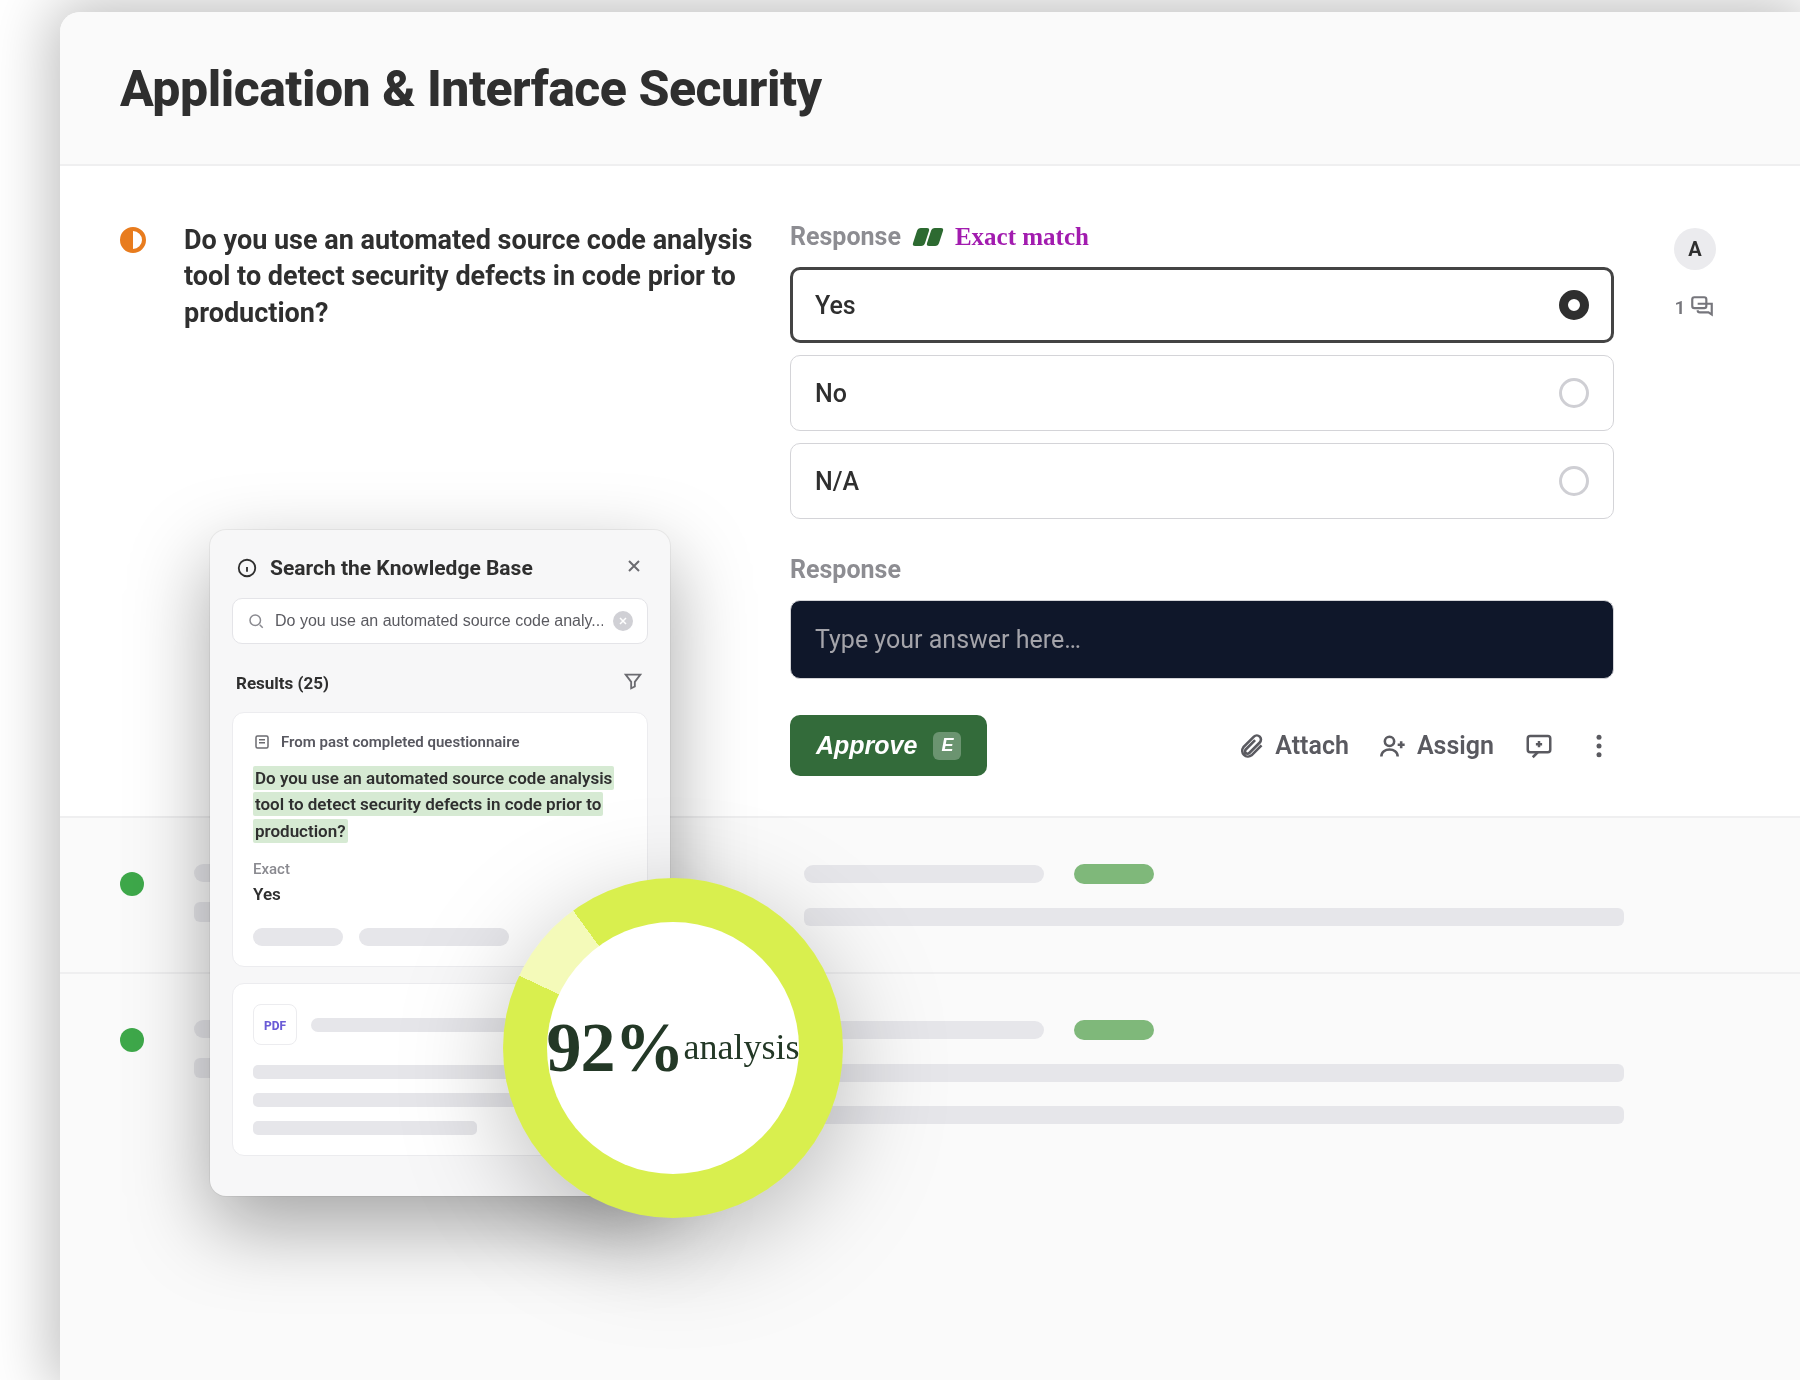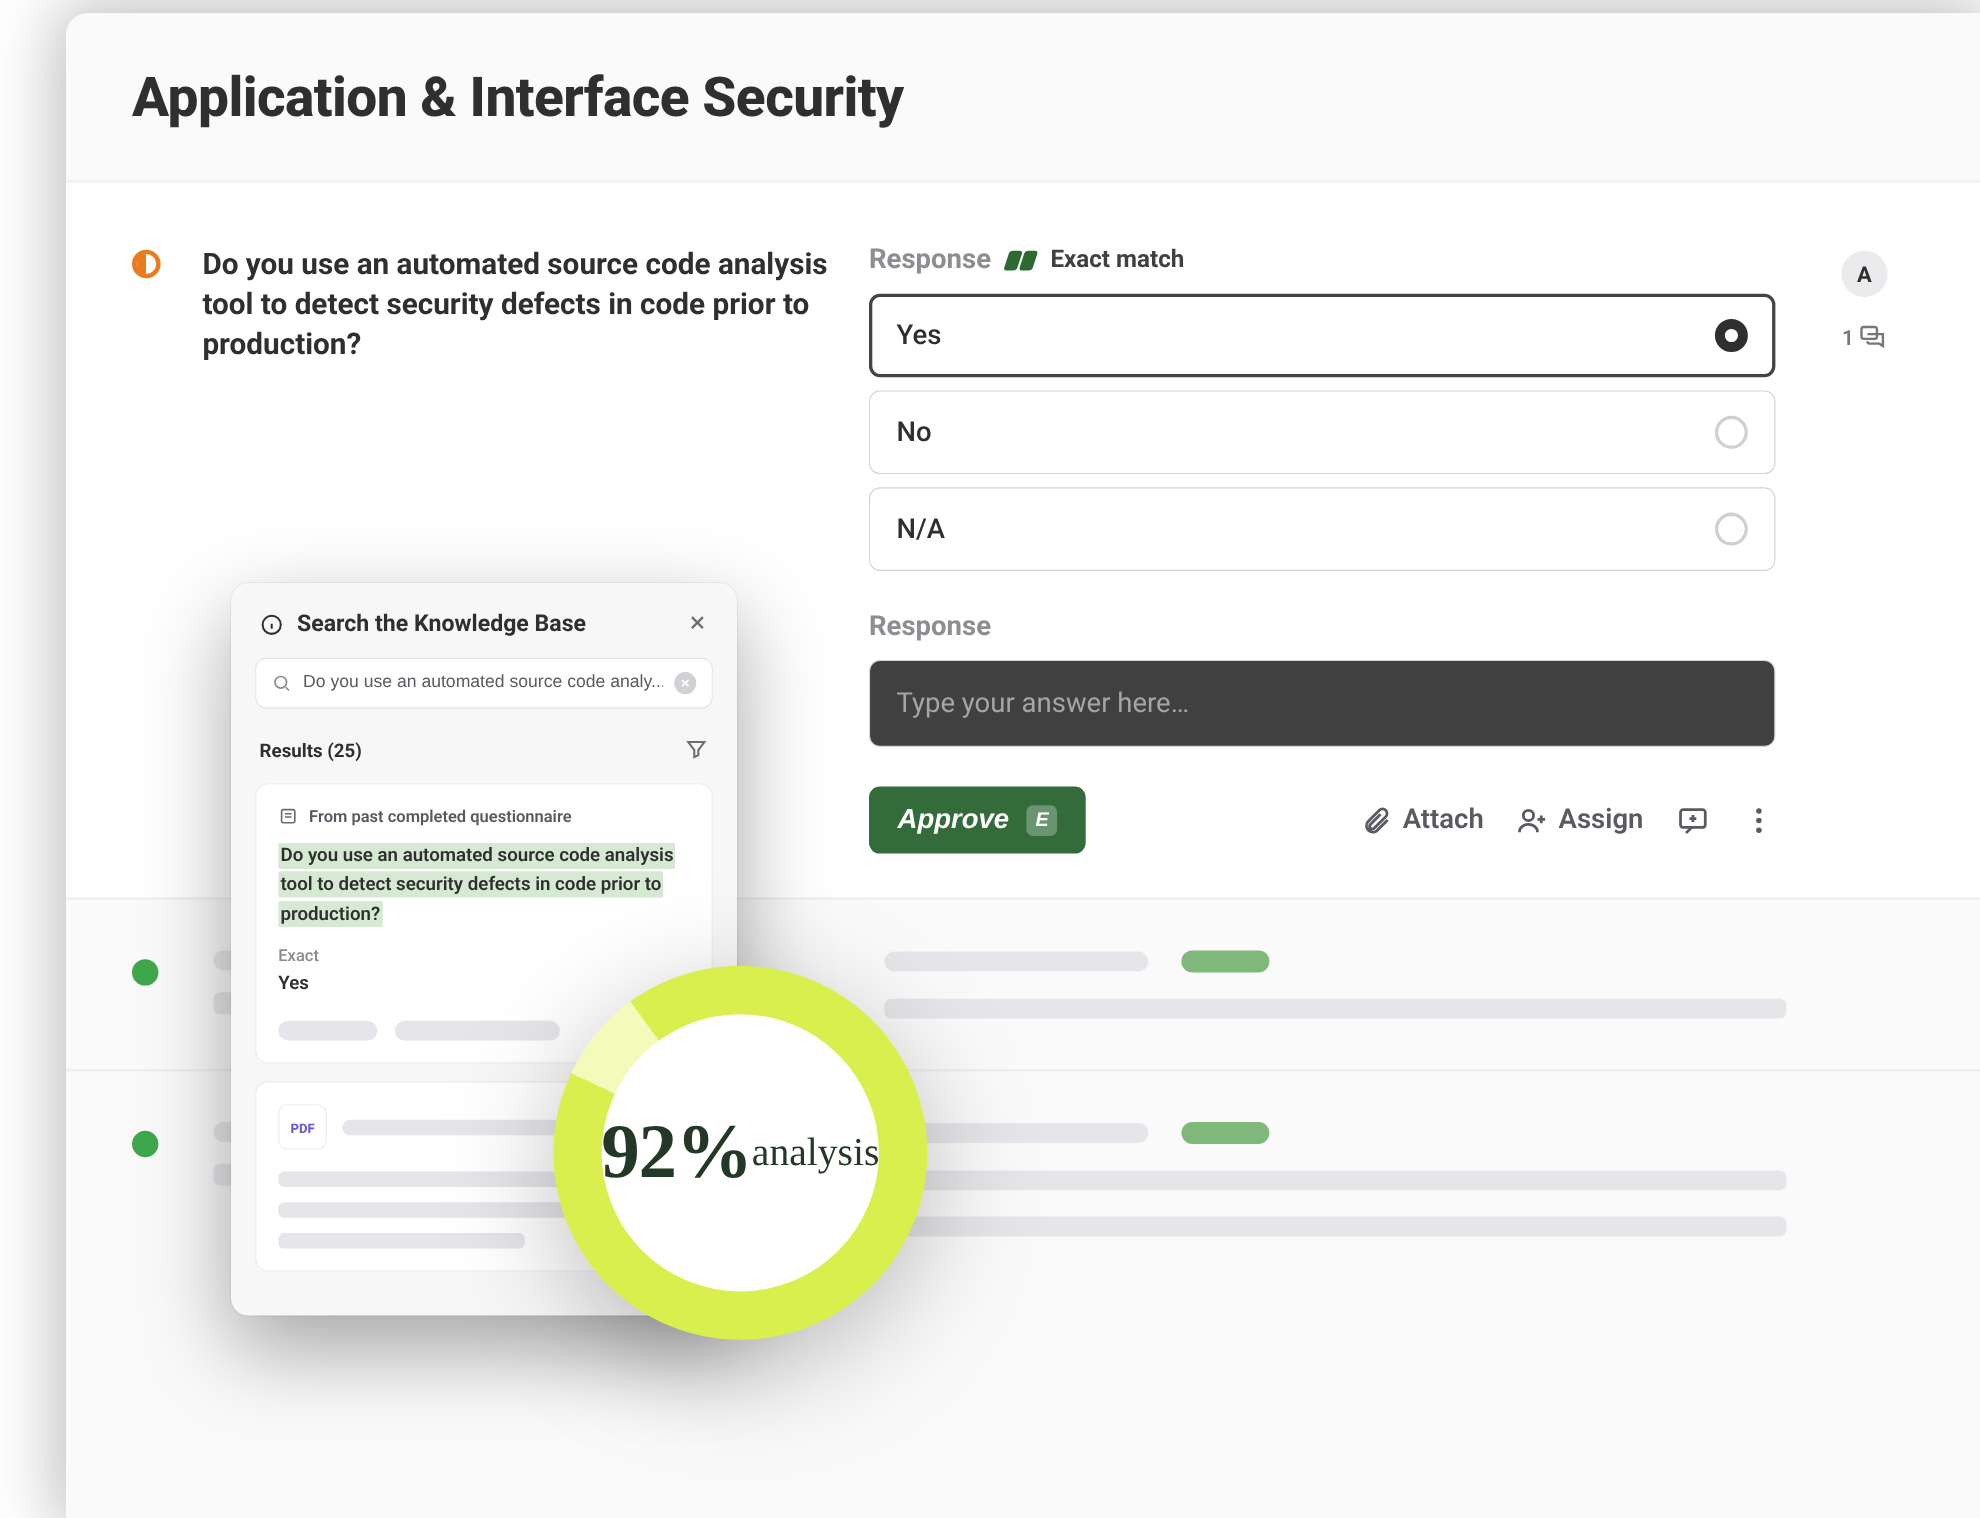--- a/index.html
+++ b/index.html
@@ -77,23 +77,24 @@
     display: flex;
     gap: 2px;
   }
   .match-icon .seg {
     width: 12px; height: 18px;
     background: #2d6a31;
     border-radius: 3px;
     transform: skewX(-18deg);
   }
   .match-label {
-    font-size: 22px;
+    font-size: 25px;
     font-weight: 700;
-    color: #404040;
+    color: #a21caf;
+    font-family: Liberation Serif, serif;
   }
 
   .options { display: flex; flex-direction: column; gap: 12px; }
   .option {
     border: 1.5px solid #d4d4d8;
     background: #fff;
     border-radius: 10px;
     padding: 22px 24px;
     display: flex;
     justify-content: space-between;
@@ -119,21 +120,21 @@
     color: #8d8d92;
     margin: 36px 0 16px;
   }
   .free-response {
     border: 1.5px solid #d4d4d8;
     border-radius: 10px;
     padding: 24px;
     font-size: 25px;
     color: #a4a4aa;
     min-height: 72px;
-    background: #404040;
+    background: #0f172a;
   }
 
   .action-row {
     display: flex;
     align-items: center;
     gap: 30px;
     margin-top: 36px;
   }
   .approve-btn {
     background: #336b3a;

